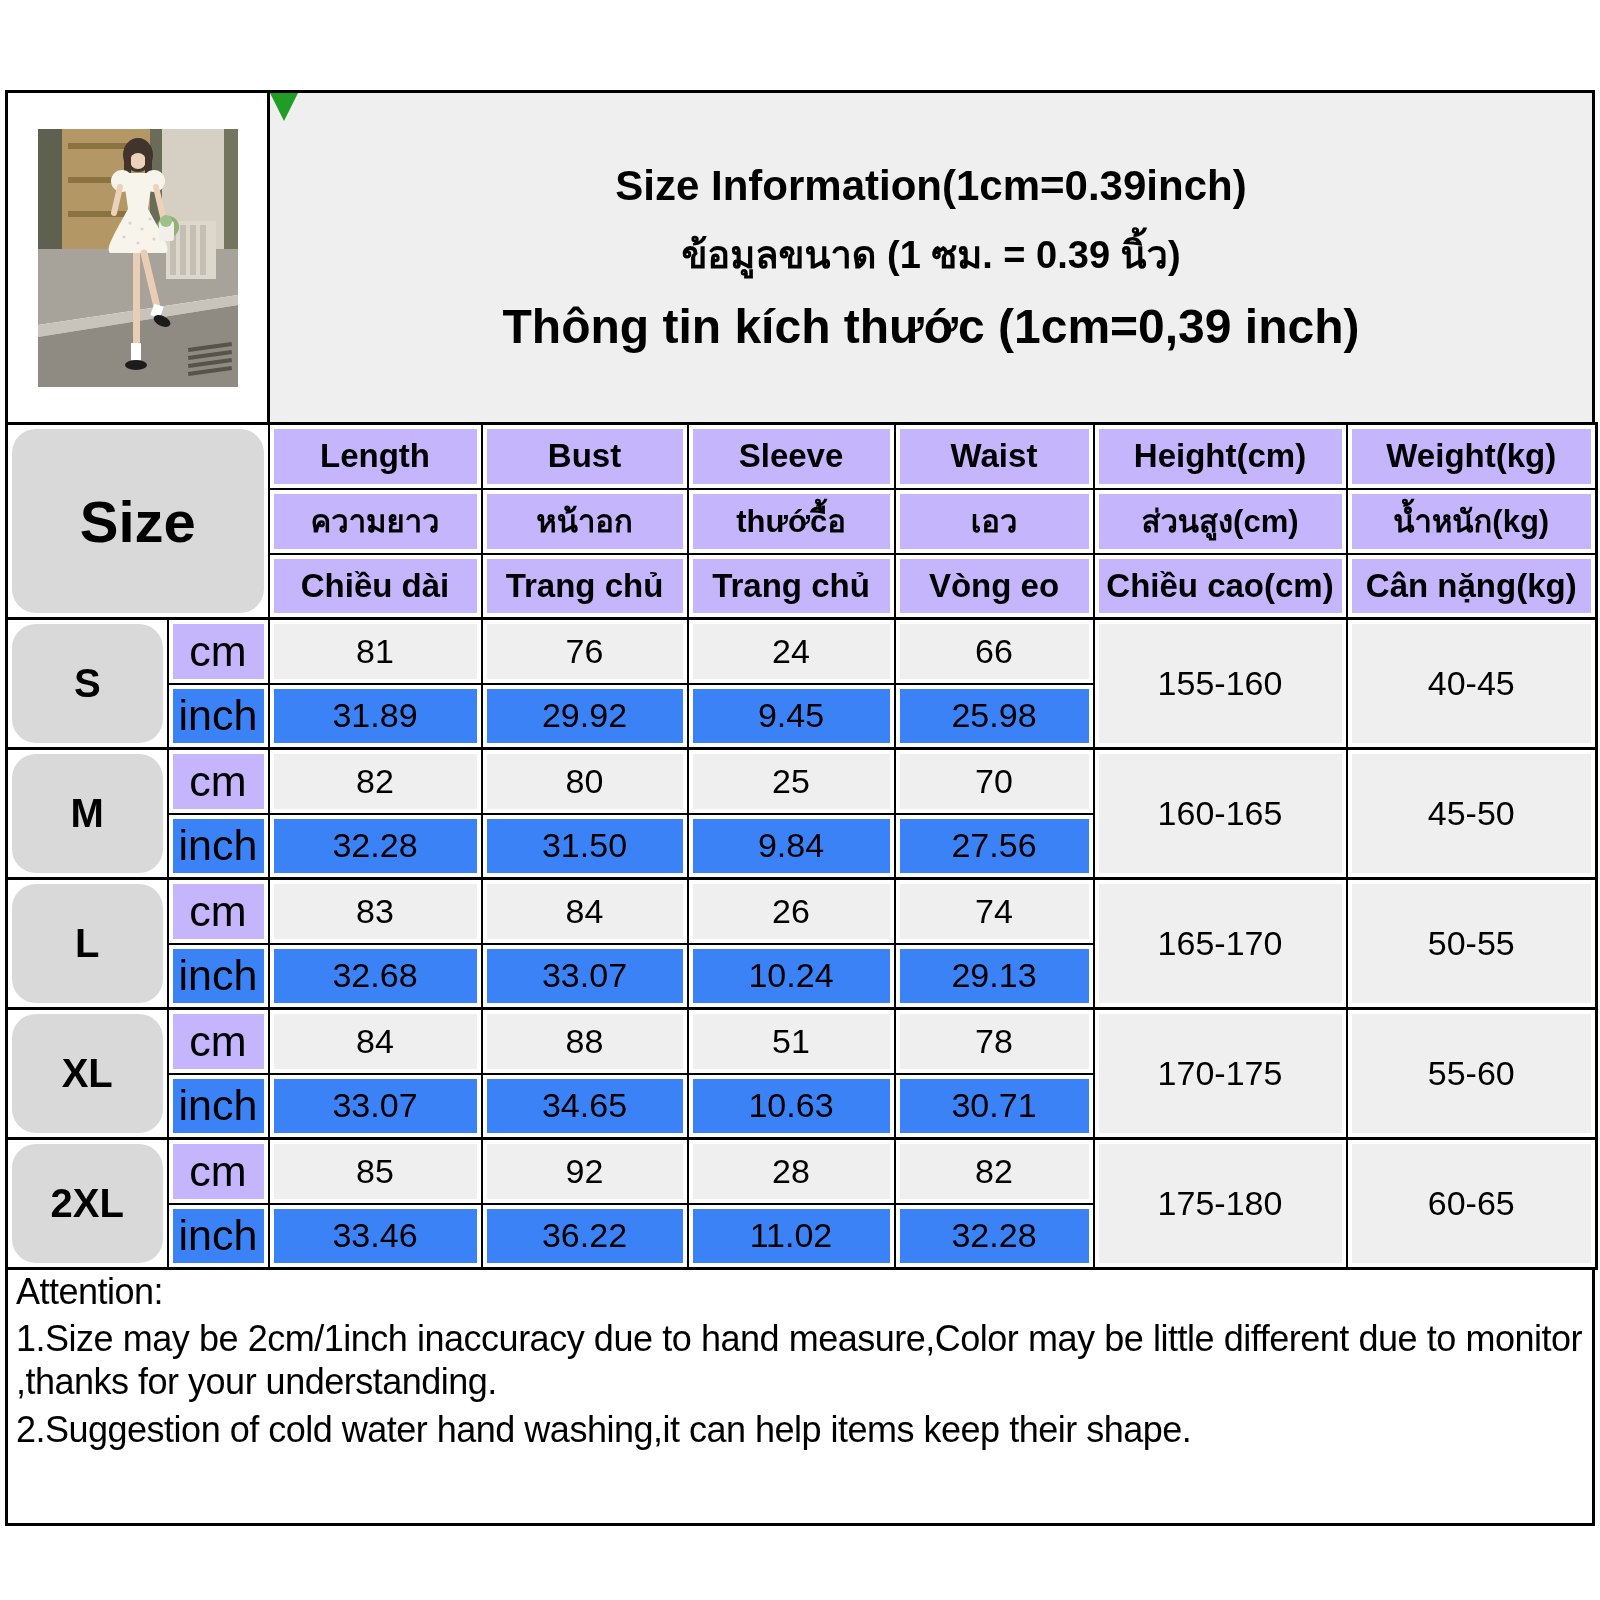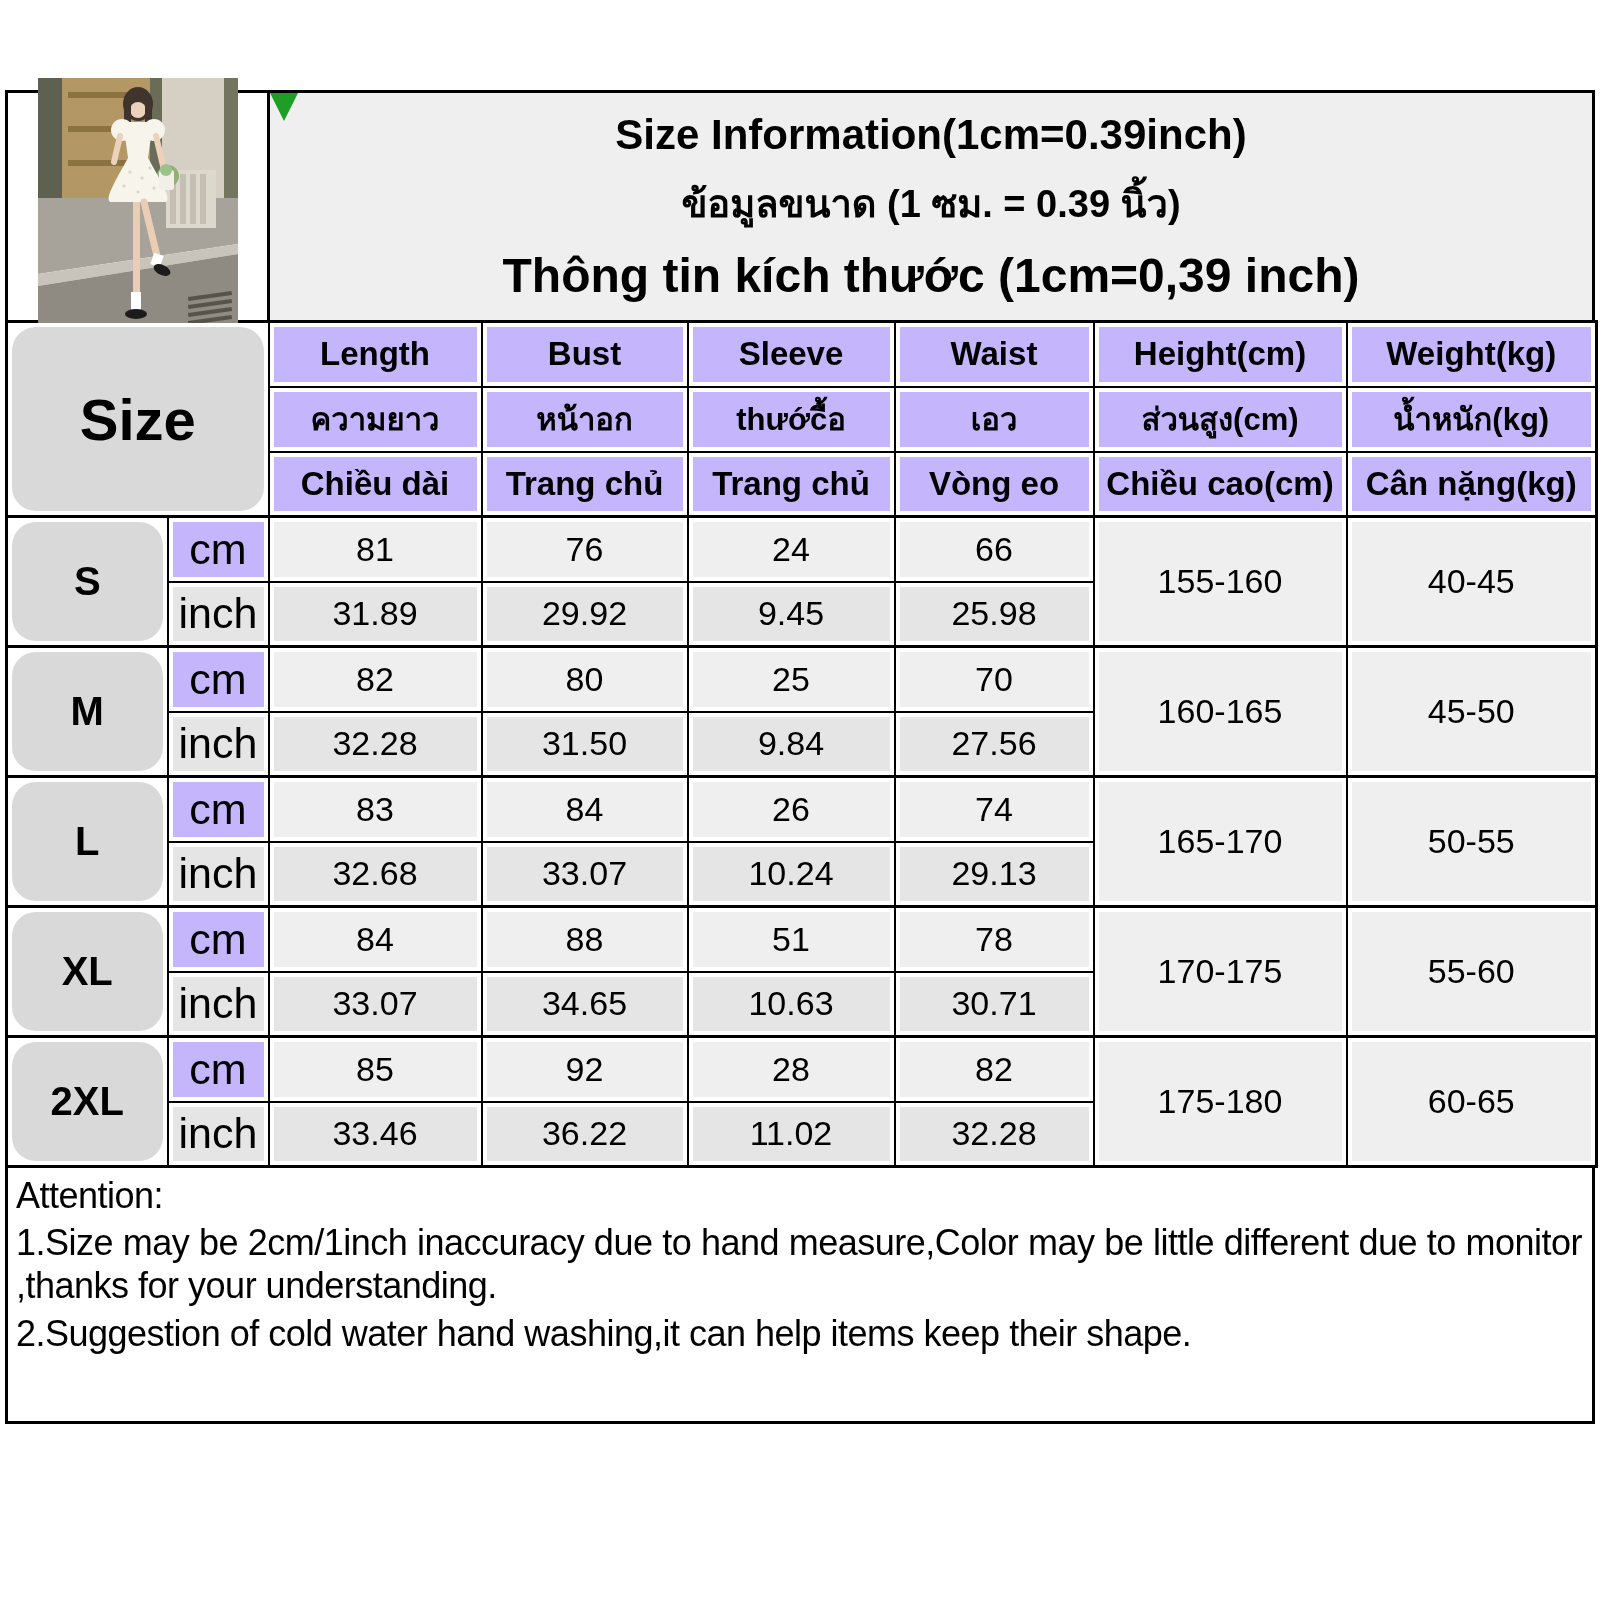--- a/index.html
+++ b/index.html
@@ -1,21 +1,21 @@
 <!DOCTYPE html>
 <html><head>
 <meta charset="utf-8">
 <style>
   html,body{margin:0;padding:0;background:#fff;}
   .page{position:relative;width:1600px;height:1600px;background:#ffffff;
         font-family:"Liberation Sans",sans-serif;color:#000;overflow:hidden;}
   .frame{position:absolute;left:5px;top:90px;width:1590px;}
 
   
-  .top-section{display:flex;height:230px;border:3px solid #000;border-bottom:none;box-sizing:border-box;}
+  .top-section{display:flex;height:332px;border:3px solid #000;border-bottom:none;box-sizing:border-box;}
   .photo-cell{width:262px;min-width:262px;background:#fff;border-right:3px solid #000;
               display:flex;align-items:center;justify-content:center;box-sizing:border-box;}
   .title-cell{flex:1;background:#efefef;position:relative;display:flex;flex-direction:column;
               justify-content:center;align-items:center;gap:14px;}
   .corner-marker{position:absolute;top:0;left:0;width:0;height:0;
                  border-left:14px solid transparent;border-right:14px solid transparent;
                  border-top:28px solid #1f9d25;}
   .title-en{font-size:42px;font-weight:bold;}
   .title-th{font-size:38px;font-weight:bold;}
   .title-vi{font-size:48px;font-weight:bold;}
@@ -23,32 +23,32 @@
   
   table.size-table{width:100%;border-collapse:collapse;table-layout:fixed;border:3px solid #000;}
   table.size-table tr{height:65px;}
   table.size-table td{border:2px solid #000;padding:0;position:relative;background:#fff;
                       text-align:center;vertical-align:middle;}
   .cf{position:absolute;top:4px;left:4px;right:4px;bottom:4px;
       display:flex;align-items:center;justify-content:center;}
   .bg-size{background:#d9d9d9;border-radius:24px;}
   .bg-head{background:#c4b5fd;}
   .bg-cm{background:#efefef;}
-  .bg-white{background:#e5e5e5;justify-content:center;}
+  .bg-white{background:#3b82f6;justify-content:center;}
   .t-bigsize{font-size:58px;font-weight:bold;}
   .t-head{font-size:33px;font-weight:bold;}
   .t-head-th{font-size:31px;font-weight:bold;text-align:right;}
   .t-sizelbl{font-size:40px;font-weight:bold;}
   .t-unit{font-size:43px;font-weight:normal;}
   .t-val{font-size:34px;font-weight:normal;}
   tr.group-start td{border-top:3px solid #000;}
 
   
   .attention{border:3px solid #000;border-top:none;box-sizing:border-box;height:256px;
-             background:#fff;padding:6px 10px 0 8px;font-size:36px;line-height:1.2;
+             background:#fff;padding:0 10px 0 8px;font-size:36px;line-height:1.2;
              letter-spacing:-0.5px;}
   .attention p{margin:0 0 4px 0;}
   .attention .just{text-align:justify;}
 </style>
 </head>
 <body>
 
 <div class="page">
   <div class="frame">
 

